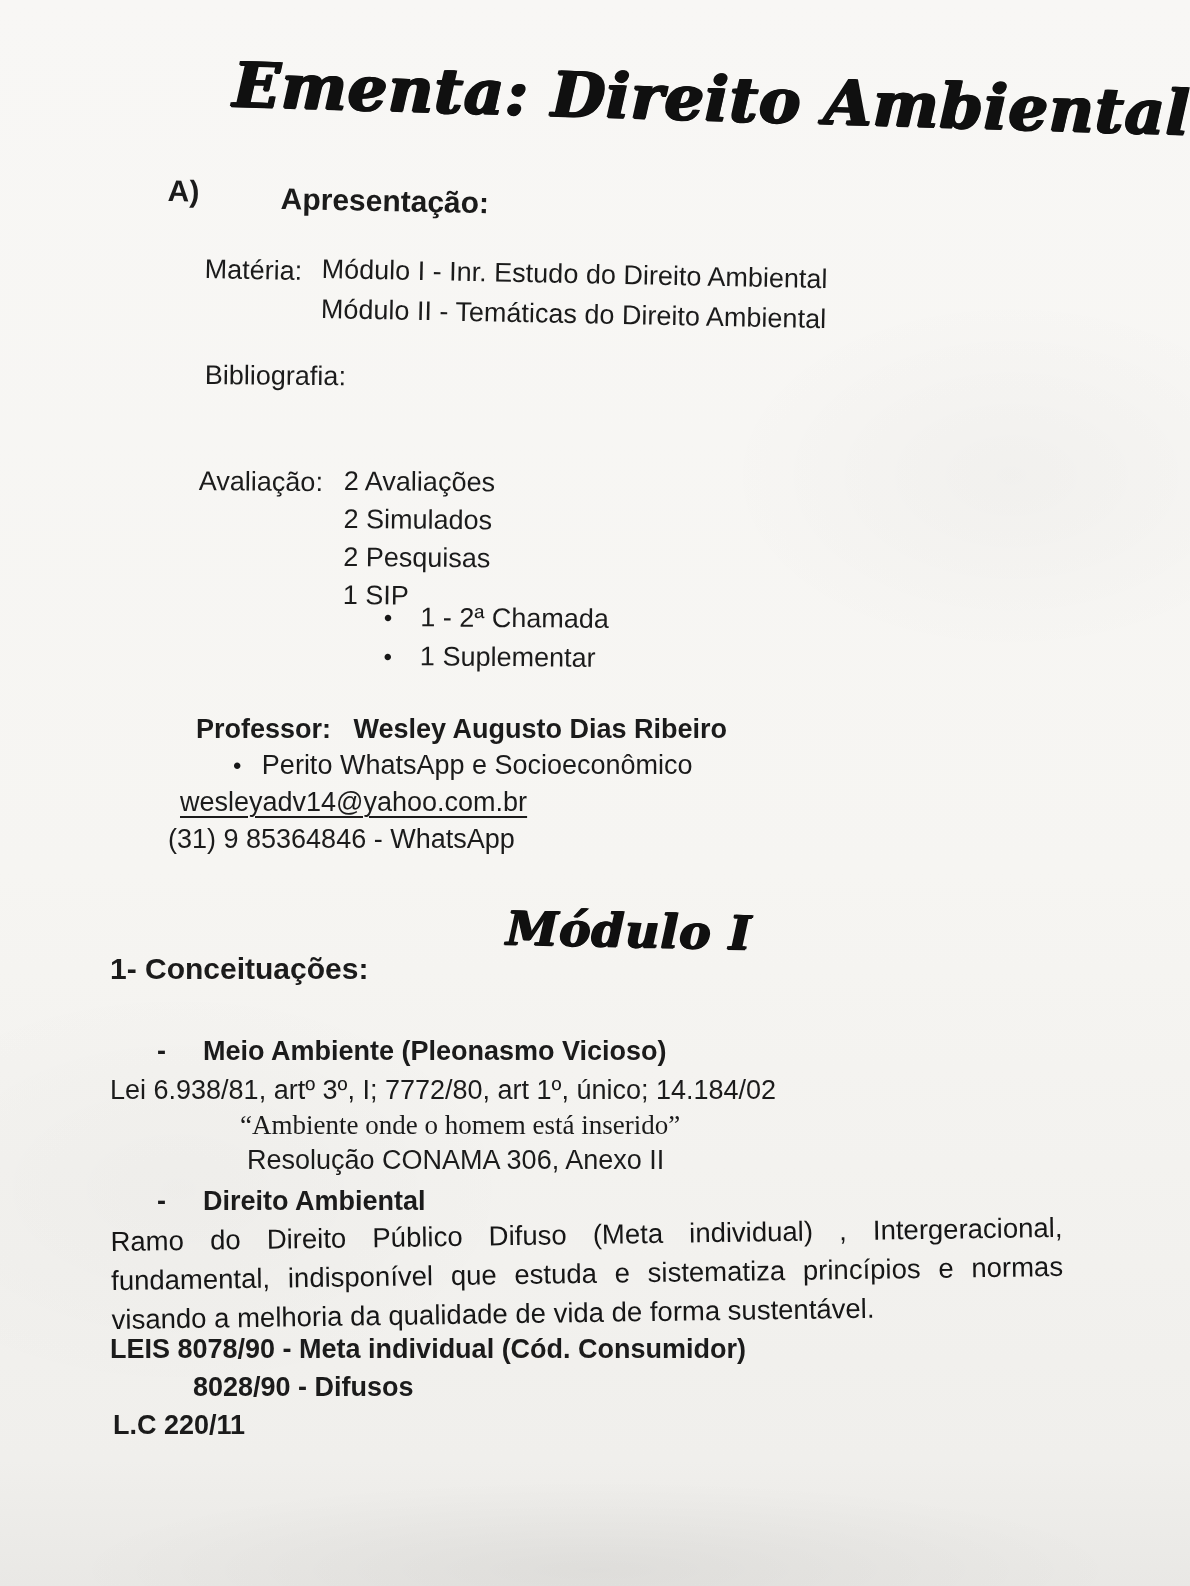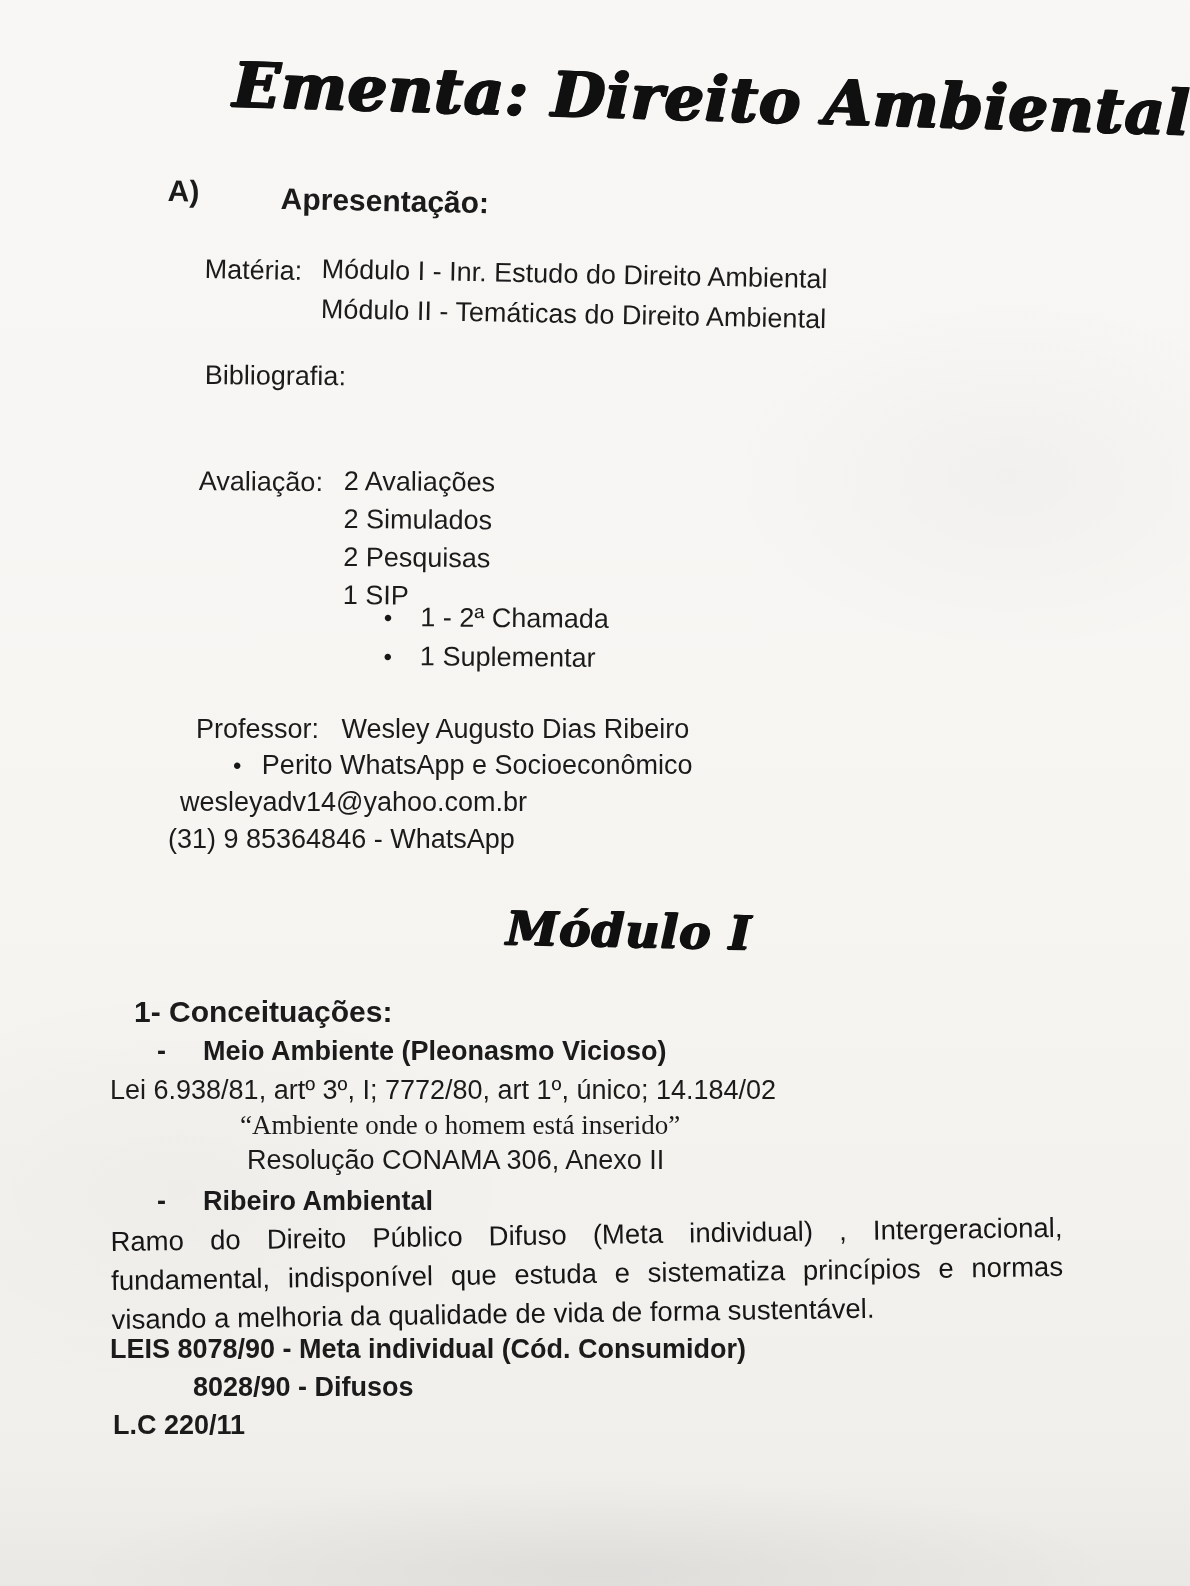--- a/index.html
+++ b/index.html
@@ -71,20 +71,21 @@
   .tilt1  { transform: rotate(1.15deg);  transform-origin: left top; }
   .tilt05 { transform: rotate(0.5deg);   transform-origin: left top; }
   .tiltn  { transform: rotate(-0.85deg); transform-origin: left bottom; }
 
   .list-col .row { margin-bottom: 11px; }
 
   .bullet-row { display: flex; align-items: center; margin-bottom: 12px; }
   .bullet-glyph { font-size: 24px; margin-right: 28px; line-height: 1; }
 
   .email {
+    text-decoration: underline;
     text-underline-offset: 5px;
     text-decoration-thickness: 2px;
   }
 
   .para {
     width: 952px;
     font-size: 27.5px;
     line-height: 1.42;
     text-align: justify;
     white-space: normal;
@@ -136,61 +137,61 @@
     <div class="bullet-row">
       <span class="bullet-glyph">•</span>
       <span class="t">1 - 2ª Chamada</span>
     </div>
     <div class="bullet-row">
       <span class="bullet-glyph">•</span>
       <span class="t">1 Suplementar</span>
     </div>
   </div>
 
-  <div class="abs" style="left:196px; top:716px;">
+  <div class="abs" style="left:196px; top:716px;font-weight:bold;">
     <span class="t">Professor:</span>
     <span class="t" style="margin-left:18px;">Wesley Augusto Dias Ribeiro</span>
   </div>
   <div class="abs" style="left:233px; top:752px;">
     <span class="bullet-glyph" style="margin-right:16px;">•</span>
     <span class="t">Perito WhatsApp e Socioeconômico</span>
   </div>
   <div class="abs" style="left:180px; top:789px;">
     <span class="t email">wesleyadv14@yahoo.com.br</span>
   </div>
   <div class="abs" style="left:168px; top:826px;text-align:center;">
     <span class="t">(31) 9 85364846 - WhatsApp</span>
   </div>
 
   <div class="abs" style="left:506px; top:903px;">
     <div class="script-sub">Módulo I</div>
   </div>
 
-  <div class="abs" style="left:110px; top:997px;margin-left:24px;">
+  <div class="abs" style="left:110px; top:954px;">
     <span class="t b big">1- Conceituações:</span>
   </div>
 
   <div class="abs dash-item" style="left:157px; top:1038px;">
     <span class="t b dash-glyph">-</span>
     <span class="t b">Meio Ambiente (Pleonasmo Vicioso)</span>
   </div>
 
   <div class="abs" style="left:110px; top:1077px;">
     <span class="t">Lei 6.938/81, artº 3º, I; 7772/80, art 1º, único; 14.184/02</span>
   </div>
   <div class="abs" style="left:240px; top:1112px;font-family:Liberation Serif, serif;">
     <span class="t">“Ambiente onde o homem está inserido”</span>
   </div>
   <div class="abs" style="left:247px; top:1147px;">
     <span class="t">Resolução CONAMA 306, Anexo II</span>
   </div>
 
   <div class="abs dash-item" style="left:157px; top:1188px;">
     <span class="t b dash-glyph">-</span>
-    <span class="t b">Ribeiro Ambiental</span>
+    <span class="t b">Direito Ambiental</span>
   </div>
 
   <div class="abs tiltn" style="left:112px; top:1222px;">
     <div class="para">Ramo do Direito Público Difuso (Meta individual) , Intergeracional, fundamental, indisponível que estuda e sistematiza princípios e normas visando a melhoria da qualidade de vida de forma sustentável.</div>
   </div>
 
   <div class="abs" style="left:110px; top:1336px;">
     <span class="t b">LEIS 8078/90 - Meta individual (Cód. Consumidor)</span>
   </div>
   <div class="abs" style="left:193px; top:1374px;">

